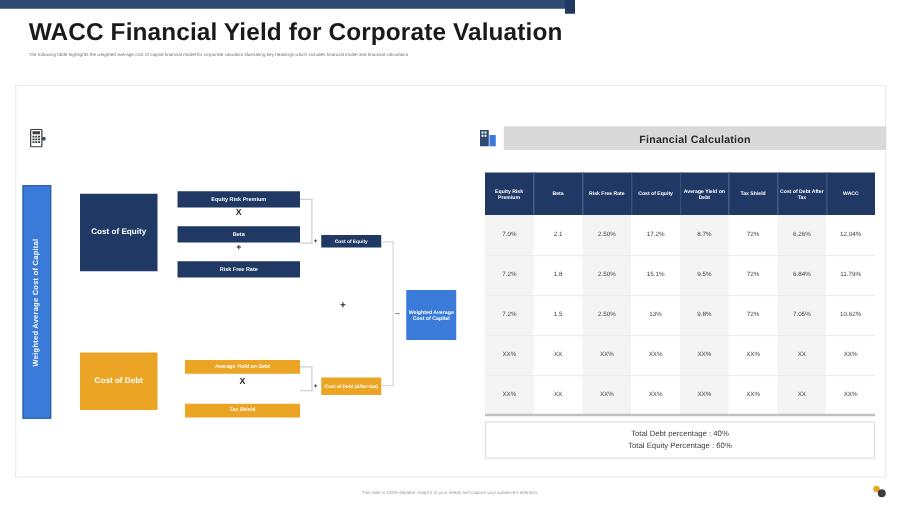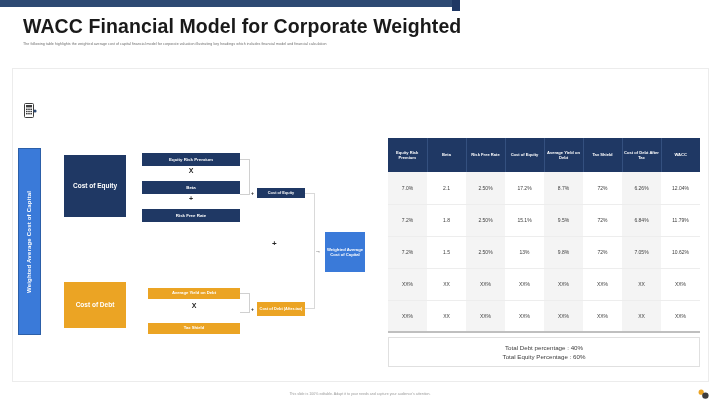--- a/index.html
+++ b/index.html
@@ -229,21 +229,21 @@
   }
 </style>
 </head>
 <body>
 
 <div class="slide">
 
   <div class="topbar"></div>
   <div class="topbar-tail"></div>
 
-  <div class="title">WACC Financial Model for Corporate Weighted</div>
+  <div class="title">WACC Financial Yield for Corporate Valuation</div>
   <div class="subtitle">The following table highlights the weighted average cost of capital financial model for corporate valuation illustrating key headings which includes financial model and financial calculation</div>
 
   <div class="panel">
 
     <div class="sec-head fm-head" style="left:6px;top:30px;">
       <div class="sec-icon">
         <svg width="15" height="15" viewBox="0 0 15 15">
           <rect x="1.5" y="0.5" width="9" height="14" rx="1" fill="none" stroke="#3d3d3d" stroke-width="1"></rect>
           <rect x="3" y="2" width="6" height="2.4" fill="#3d3d3d"></rect>
           <rect x="3" y="5.6" width="1.6" height="1.4" fill="#3d3d3d"></rect>
@@ -254,20 +254,36 @@
           <rect x="7.4" y="7.8" width="1.6" height="1.4" fill="#3d3d3d"></rect>
           <rect x="3" y="10" width="1.6" height="1.4" fill="#3d3d3d"></rect>
           <rect x="5.2" y="10" width="1.6" height="1.4" fill="#3d3d3d"></rect>
           <rect x="7.4" y="10" width="1.6" height="1.4" fill="#3d3d3d"></rect>
           <circle cx="12" cy="8" r="1.6" fill="#2e4a73"></circle>
         </svg>
       </div>
       <div class="ribbon-chev">❯❯</div>
     </div>
 
+    <div class="sec-head fc-head" style="left:366px;top:30px;">
+      <div class="sec-icon">
+        <svg width="15" height="15" viewBox="0 0 15 15">
+          <rect x="1" y="1" width="7" height="13" fill="#2e4a73"></rect>
+          <rect x="8.6" y="5" width="5" height="9" fill="#3a7ad9"></rect>
+          <rect x="2.2" y="2.2" width="1.6" height="1.6" fill="#ffffff"></rect>
+          <rect x="4.6" y="2.2" width="1.6" height="1.6" fill="#ffffff"></rect>
+          <rect x="2.2" y="4.8" width="1.6" height="1.6" fill="#ffffff"></rect>
+          <rect x="4.6" y="4.8" width="1.6" height="1.6" fill="#ffffff"></rect>
+        </svg>
+      </div>
+      <div class="ribbon fc-ribbon">
+        <span class="ribbon-label">Financial Calculation</span>
+      </div>
+
+    </div>
   </div>
 
   <div class="wacc-bar">
     <span>Weighted Average Cost of Capital</span>
   </div>
 
   <div class="box navy coe-box">Cost of Equity</div>
   <div class="box orange cod-box">Cost of Debt</div>
 
   <div class="box navy erp-box">Equity Risk Premium</div>

